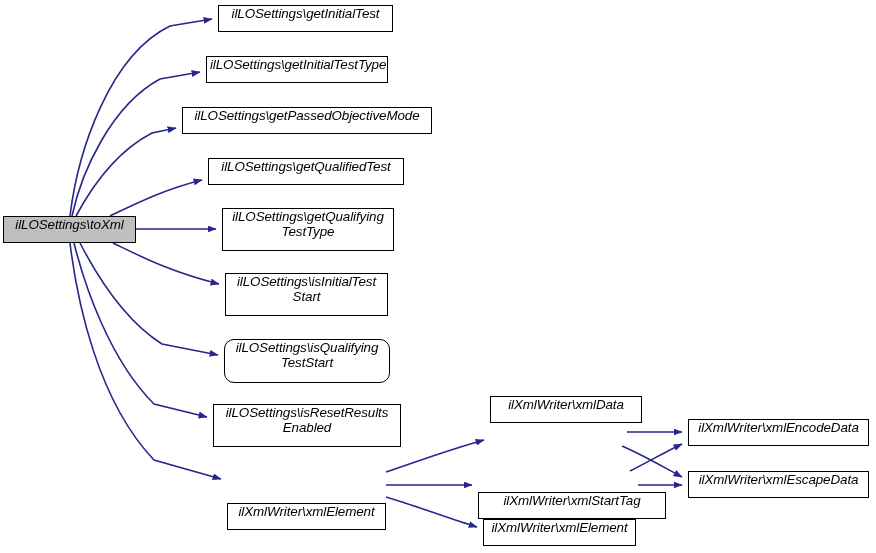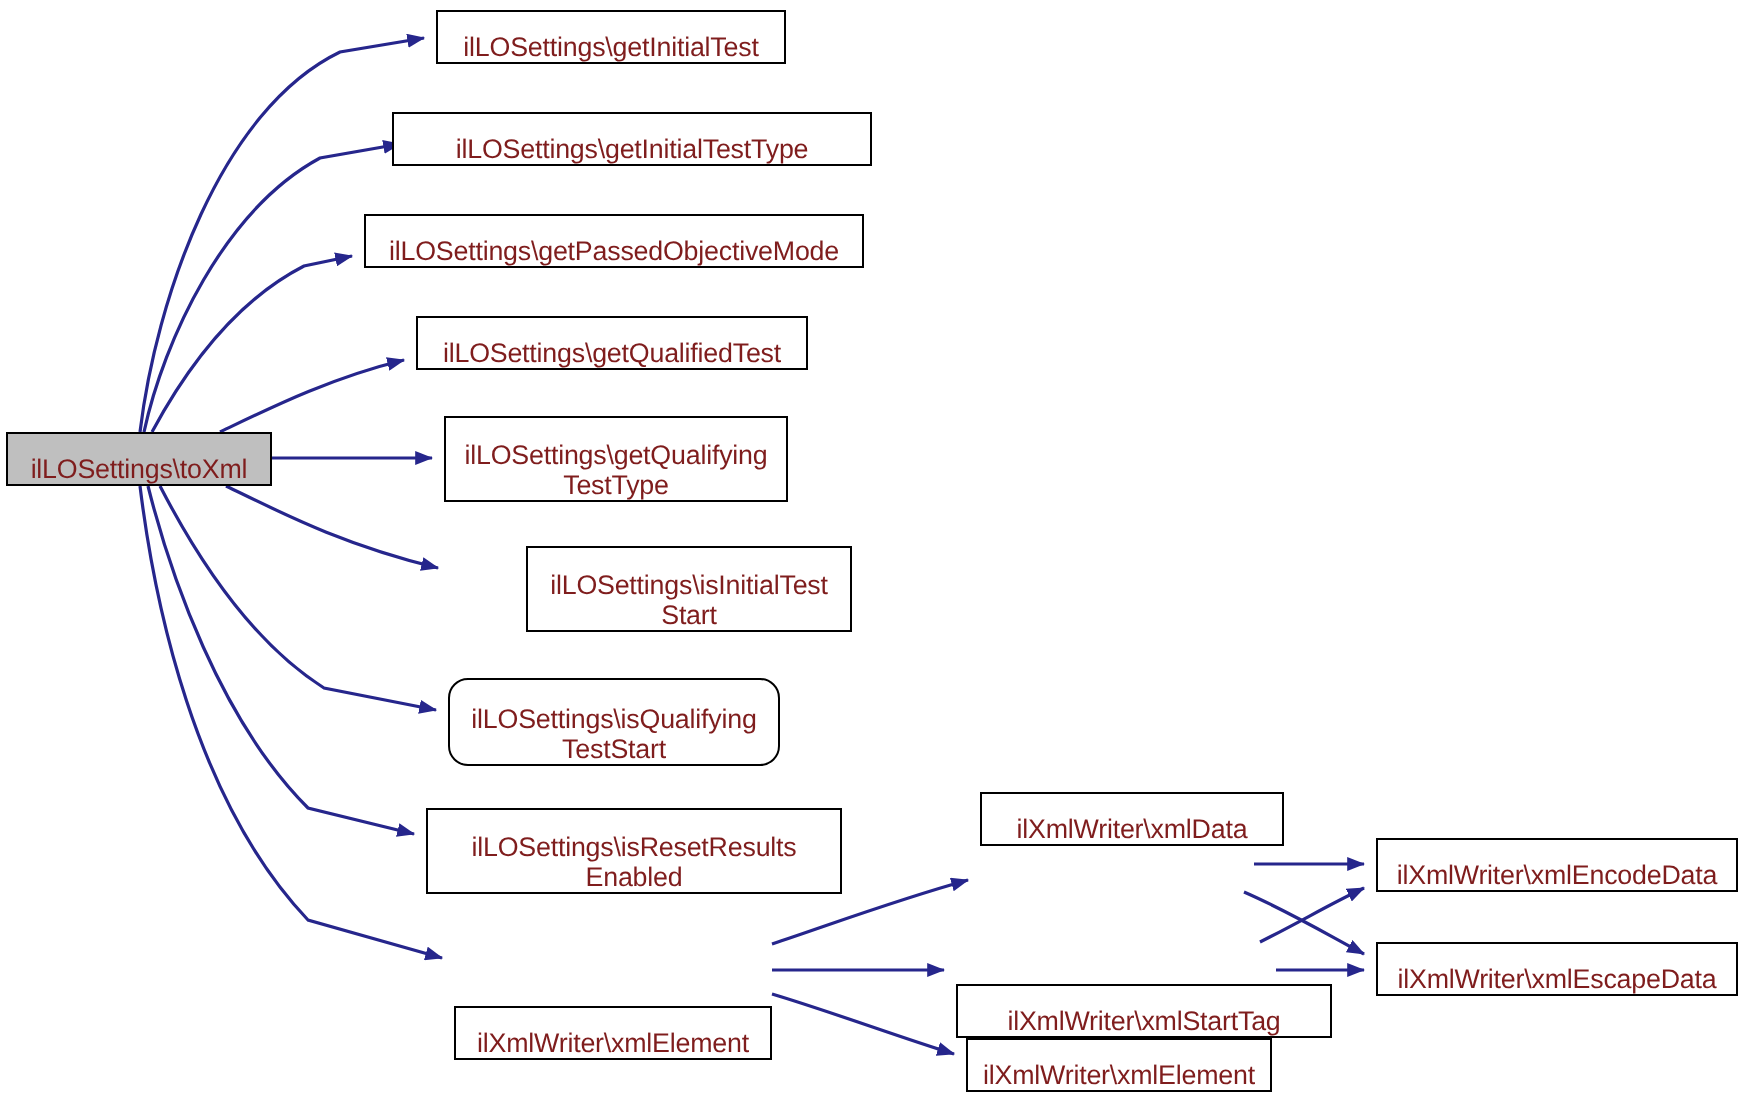--- a/index.html
+++ b/index.html
@@ -23,30 +23,31 @@
     top: 0;
     width: 876px;
     height: 553px;
     pointer-events: none;
   }
   .node {
     position: absolute;
     box-sizing: border-box;
     border: 1px solid #000000;
     background: #ffffff;
-    color: #7f1d1d;
+    color: #000000;
     font-size: 13.4px;
     line-height: 15px;
     text-align: center;
     display: flex;
-    align-items: flex-end;
+    align-items: flex-start;
     justify-content: center;
     white-space: pre-line;
     letter-spacing: -0.1px;
     z-index: 2;
+    font-style: italic;
   }
   .node.root {
     background: #bfbfbf;
     border: 1px solid #000000;
   }
   .node .label {
     display: block;
     width: 100%;
     padding: 0 3px;
     box-sizing: border-box;
@@ -77,30 +78,30 @@
         <path d="M 386,497 C 416,506 448,518 477,527" fill="none" stroke="#26268c" stroke-width="1.6" marker-end="url(#arrowhead)"></path>
         <path d="M 627,432 L 682,432" fill="none" stroke="#26268c" stroke-width="1.6" marker-end="url(#arrowhead)"></path>
         <path d="M 622,446 C 645,456 665,468 682,477" fill="none" stroke="#26268c" stroke-width="1.6" marker-end="url(#arrowhead)"></path>
         <path d="M 638,485 L 682,485" fill="none" stroke="#26268c" stroke-width="1.6" marker-end="url(#arrowhead)"></path>
         <path d="M 630,471 C 650,461 665,452 682,444" fill="none" stroke="#26268c" stroke-width="1.6" marker-end="url(#arrowhead)"></path>
       </g>
   </svg>
   <div id="node-group">
       <div class="node root" style="left: 3px; top: 216px; width: 133px; height: 27px;"><span class="label">ilLOSettings\toXml</span></div>
       <div class="node" style="left: 218px; top: 5px; width: 175px; height: 27px;"><span class="label">ilLOSettings\getInitialTest</span></div>
-      <div class="node" style="left: 196px; top: 56px; width: 240px; height: 27px;"><span class="label">ilLOSettings\getInitialTestType</span></div>
+      <div class="node" style="left: 206px; top: 56px; width: 182px; height: 27px;"><span class="label">ilLOSettings\getInitialTestType</span></div>
       <div class="node" style="left: 182px; top: 107px; width: 250px; height: 27px;"><span class="label">ilLOSettings\getPassedObjectiveMode</span></div>
       <div class="node" style="left: 208px; top: 158px; width: 196px; height: 27px;"><span class="label">ilLOSettings\getQualifiedTest</span></div>
       <div class="node" style="left: 222px; top: 208px; width: 172px; height: 43px;"><span class="label">ilLOSettings\getQualifying
 TestType</span></div>
-      <div class="node" style="left: 225px; top: 273px; width: 163px; height: 43px; margin-left: 38px;"><span class="label">ilLOSettings\isInitialTest
+      <div class="node" style="left: 225px; top: 273px; width: 163px; height: 43px;"><span class="label">ilLOSettings\isInitialTest
 Start</span></div>
       <div class="node" style="left: 224px; top: 339px; width: 166px; height: 44px; border-radius: 10px;"><span class="label">ilLOSettings\isQualifying
 TestStart</span></div>
-      <div class="node" style="left: 213px; top: 404px; width: 208px; height: 43px;"><span class="label">ilLOSettings\isResetResults
+      <div class="node" style="left: 213px; top: 404px; width: 188px; height: 43px;"><span class="label">ilLOSettings\isResetResults
 Enabled</span></div>
       <div class="node" style="left: 227px; top: 471px; width: 159px; height: 27px; margin-top: 32px;"><span class="label">ilXmlWriter\xmlElement</span></div>
       <div class="node" style="left: 490px; top: 396px; width: 152px; height: 27px;"><span class="label">ilXmlWriter\xmlData</span></div>
       <div class="node" style="left: 478px; top: 492px; width: 188px; height: 27px;"><span class="label">ilXmlWriter\xmlStartTag</span></div>
       <div class="node" style="left: 483px; top: 519px; width: 153px; height: 27px;"><span class="label">ilXmlWriter\xmlElement</span></div>
       <div class="node" style="left: 688px; top: 419px; width: 181px; height: 27px;"><span class="label">ilXmlWriter\xmlEncodeData</span></div>
       <div class="node" style="left: 688px; top: 471px; width: 181px; height: 27px;"><span class="label">ilXmlWriter\xmlEscapeData</span></div>
     </div>
 </div>
 

